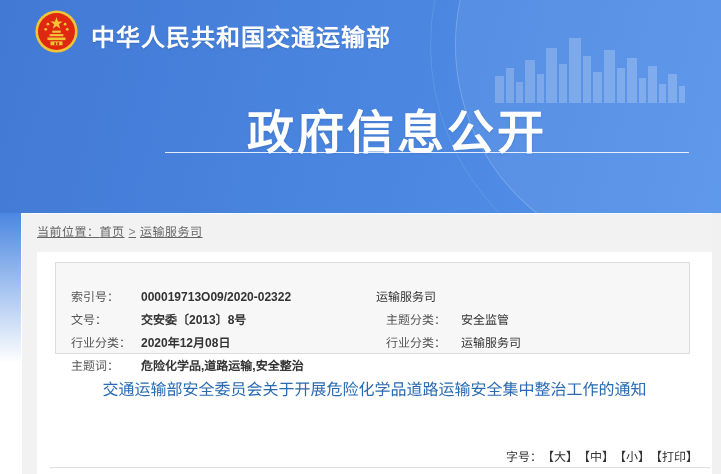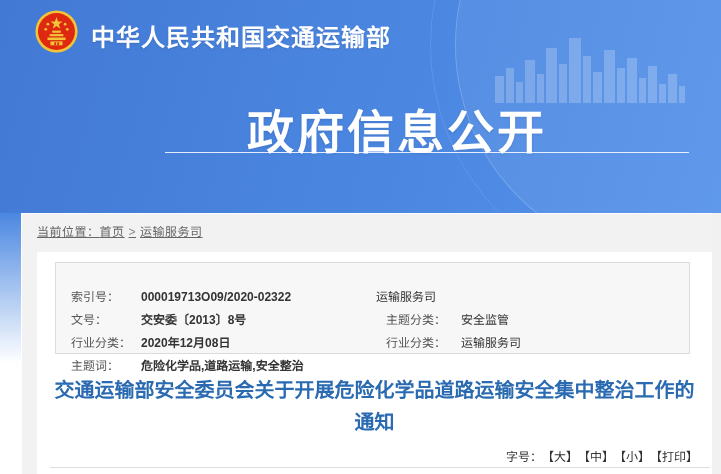--- a/index.html
+++ b/index.html
@@ -83,21 +83,21 @@
   }
   .meta-row { display:flex; height:20px; line-height:20px; font-size:12px; margin-bottom:3px; }
   .meta-label-l { width:70px; margin-left:15px; color:#555; }
   .meta-value-l { width:235px; color:#333;font-weight:bold; }
   .meta-label-r { width:75px; margin-left:10px; color:#555; }
   .meta-value-r { flex:1; color:#333; }
 
   
   .article-title {
     position:absolute; left:14px; top:122px; width:647px;
-    text-align:center; color:#2a6ab1; font-size:20px; font-weight:bold;
+    text-align:center; color:#2a6ab1; font-size:16px; font-weight:normal;
     line-height:32px;
   }
   .font-toolbar {
     position:absolute; right:14px; top:195px;
     font-size:12px; color:#333; text-align:right;
   }
   .font-toolbar a { color:#333; text-decoration:none; margin-left:6px; cursor:pointer; }
   .toolbar-divider {
     position:absolute; left:13px; top:215px; width:660px; height:1px;
     background:#dedede;

